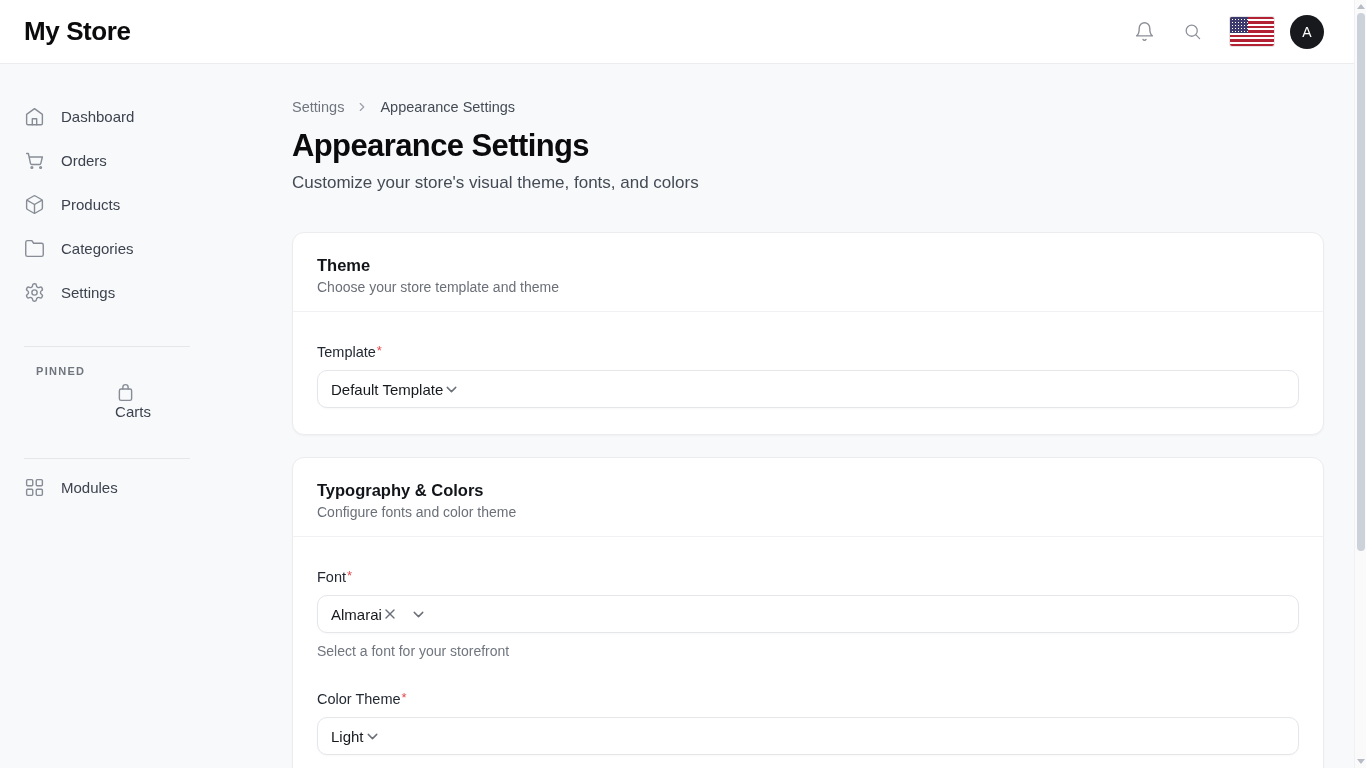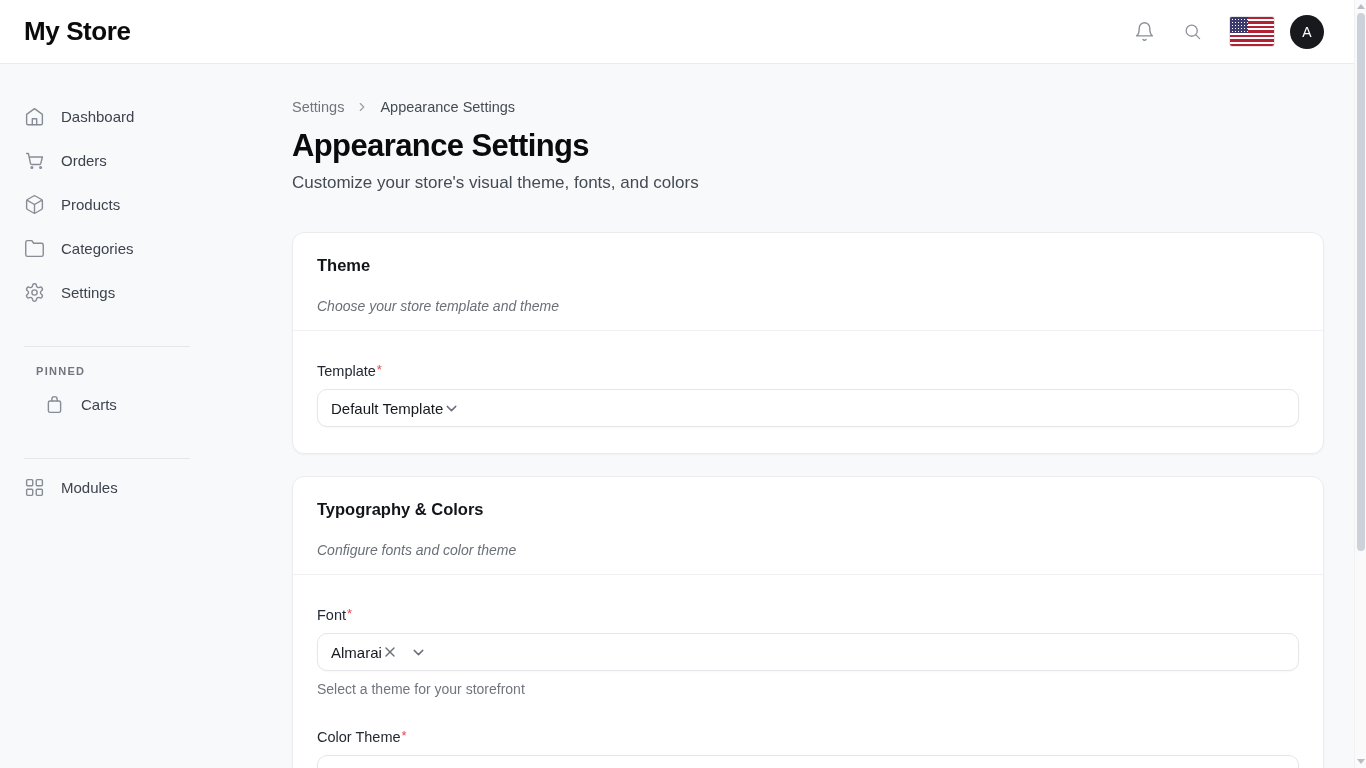--- a/index.html
+++ b/index.html
@@ -52,21 +52,21 @@
   }
   
   .app-body { display: flex; height: 704px; gap: 36px; }
   
   .sidebar { width: 222px; flex: 0 0 222px; padding-top: 30px; }
   .nav-item {
     height: 44px; display: flex; align-items: center;
     padding-left: 24px; cursor: pointer; color: #3d434f; font-size: 15px;
   }
   .nav-item .nav-icon { color: #878c96; margin-right: 16px; display: flex; }
-  .nav-item.pinned-item { padding-left: 44px; }
+  .nav-item.pinned-item { padding-left: 44px; flex-direction: column; }
   .sidebar-divider { border: none; border-top: 1px solid #e6e7ea; margin: 32px 32px 0 24px; }
   .pinned-label {
     margin: 18px 0 5px 36px; font-size: 11px; font-weight: 700;
     letter-spacing: 1.3px; color: #70757e;
   }
   .modules-item { margin-top: 6px; }
   
   .main { flex: 1; padding: 35px 42px 0 34px; }
   .breadcrumb { display: flex; align-items: center; font-size: 14.5px; color: #70757e; }
   .breadcrumb .crumb-link { cursor: pointer; }
@@ -78,21 +78,21 @@
   }
   .page-subtitle { margin-top: 9px; font-size: 17px; color: #454b55; }
   
   .card {
     background: #ffffff; border: 1px solid #ececee; border-radius: 12px;
     box-shadow: 0 1px 2px rgba(16,24,40,0.04); margin-top: 39px;
   }
   .card + .card { margin-top: 22px; }
   .card-header { padding: 23px 24px 16px; border-bottom: 1px solid #f1f1f3; }
   .card-title { font-size: 16.5px; font-weight: 700; color: #111418; }
-  .card-subtitle { margin-top: 23px; font-size: 14px; color: #6b7078; font-style: italic; }
+  .card-subtitle { margin-top: 4px; font-size: 14px; color: #6b7078; }
   .card-body { padding: 31px 24px 26px; }
   .field + .field { margin-top: 31px; }
   .field-label { font-size: 14.5px; color: #232933; display: inline-block; }
   .req { color: #e5484d; font-size: 13px; vertical-align: top; margin-left: 1px; line-height: 1; }
   .select {
     margin-top: 9px; height: 38px; background: #ffffff;
     border: 1px solid #e5e6ea; border-radius: 10px;
     box-shadow: 0 1px 2px rgba(16,24,40,0.03);
     display: flex; align-items: center; justify-content: flex-start;
     padding: 0 13px; cursor: pointer;
@@ -289,21 +289,21 @@
                     </svg>
                 </span>
               </button>
               <span class="chevron">
                 <svg width="17" height="17" viewBox="0 0 24 24" fill="none" stroke="currentColor" stroke-width="2" stroke-linecap="round" stroke-linejoin="round">
                     <polyline points="6 9 12 15 18 9"></polyline>
                   </svg>
               </span>
             </span>
           </div>
-          <div class="helper-text">Select a theme for your storefront</div>
+          <div class="helper-text">Select a font for your storefront</div>
         </div>
         <div class="field">
           <span class="field-label"><span>Color Theme</span><span class="req">*</span></span>
           <div class="select">
             <span class="select-value">Light</span>
             <span class="select-icons">
               <span class="chevron">
                 <svg width="17" height="17" viewBox="0 0 24 24" fill="none" stroke="currentColor" stroke-width="2" stroke-linecap="round" stroke-linejoin="round">
                     <polyline points="6 9 12 15 18 9"></polyline>
                   </svg>

